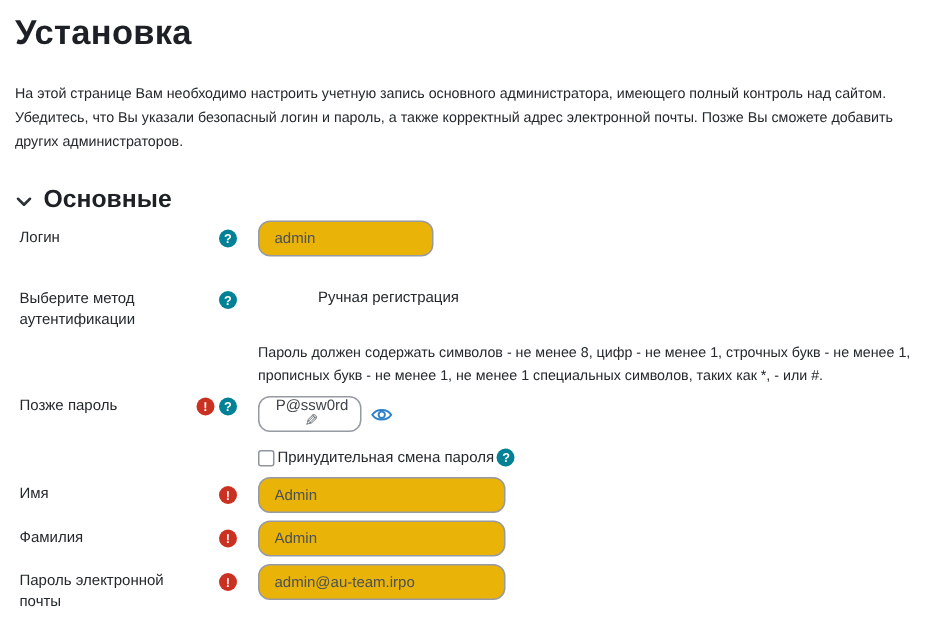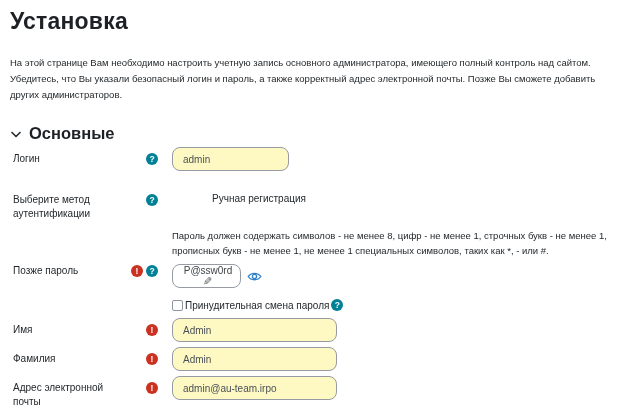--- a/index.html
+++ b/index.html
@@ -77,21 +77,21 @@
   .content-col { margin-left: 14px; flex: 1; }
 
   .tinput {
     height: 24px;
     border: 1px solid #969aa2;
     border-radius: 8px;
     padding: 0 10px;
     font-size: 10px;
     color: #495057;
     font-family: "Liberation Sans", "DejaVu Sans", sans-serif;
-    background: #fef9c3;
+    background: #eab308;
     outline: none;
   }
   .w-login { width: 117px; }
   .w-name  { width: 165px; }
 
   .static-val { font-size: 10px; color: #24292d; padding-top: 5px; }
 
   .policy {
     font-size: 9.5px;
     line-height: 15px;
@@ -240,21 +240,21 @@
           <span class="cicon req">!</span>
         </span>
       </div>
       <div class="content-col">
         <input class="tinput w-name" type="text" value="Admin" style="">
       </div>
     </div>
 
     <div class="frow r-email">
       <div class="label-col">
-        <span class="flabel">Адрес электронной почты</span>
+        <span class="flabel">Пароль электронной почты</span>
         <span class="icons">
           <span class="cicon req">!</span>
         </span>
       </div>
       <div class="content-col">
         <input class="tinput w-name" type="text" value="admin@au-team.irpo" style="">
       </div>
     </div>
 
   </div>

